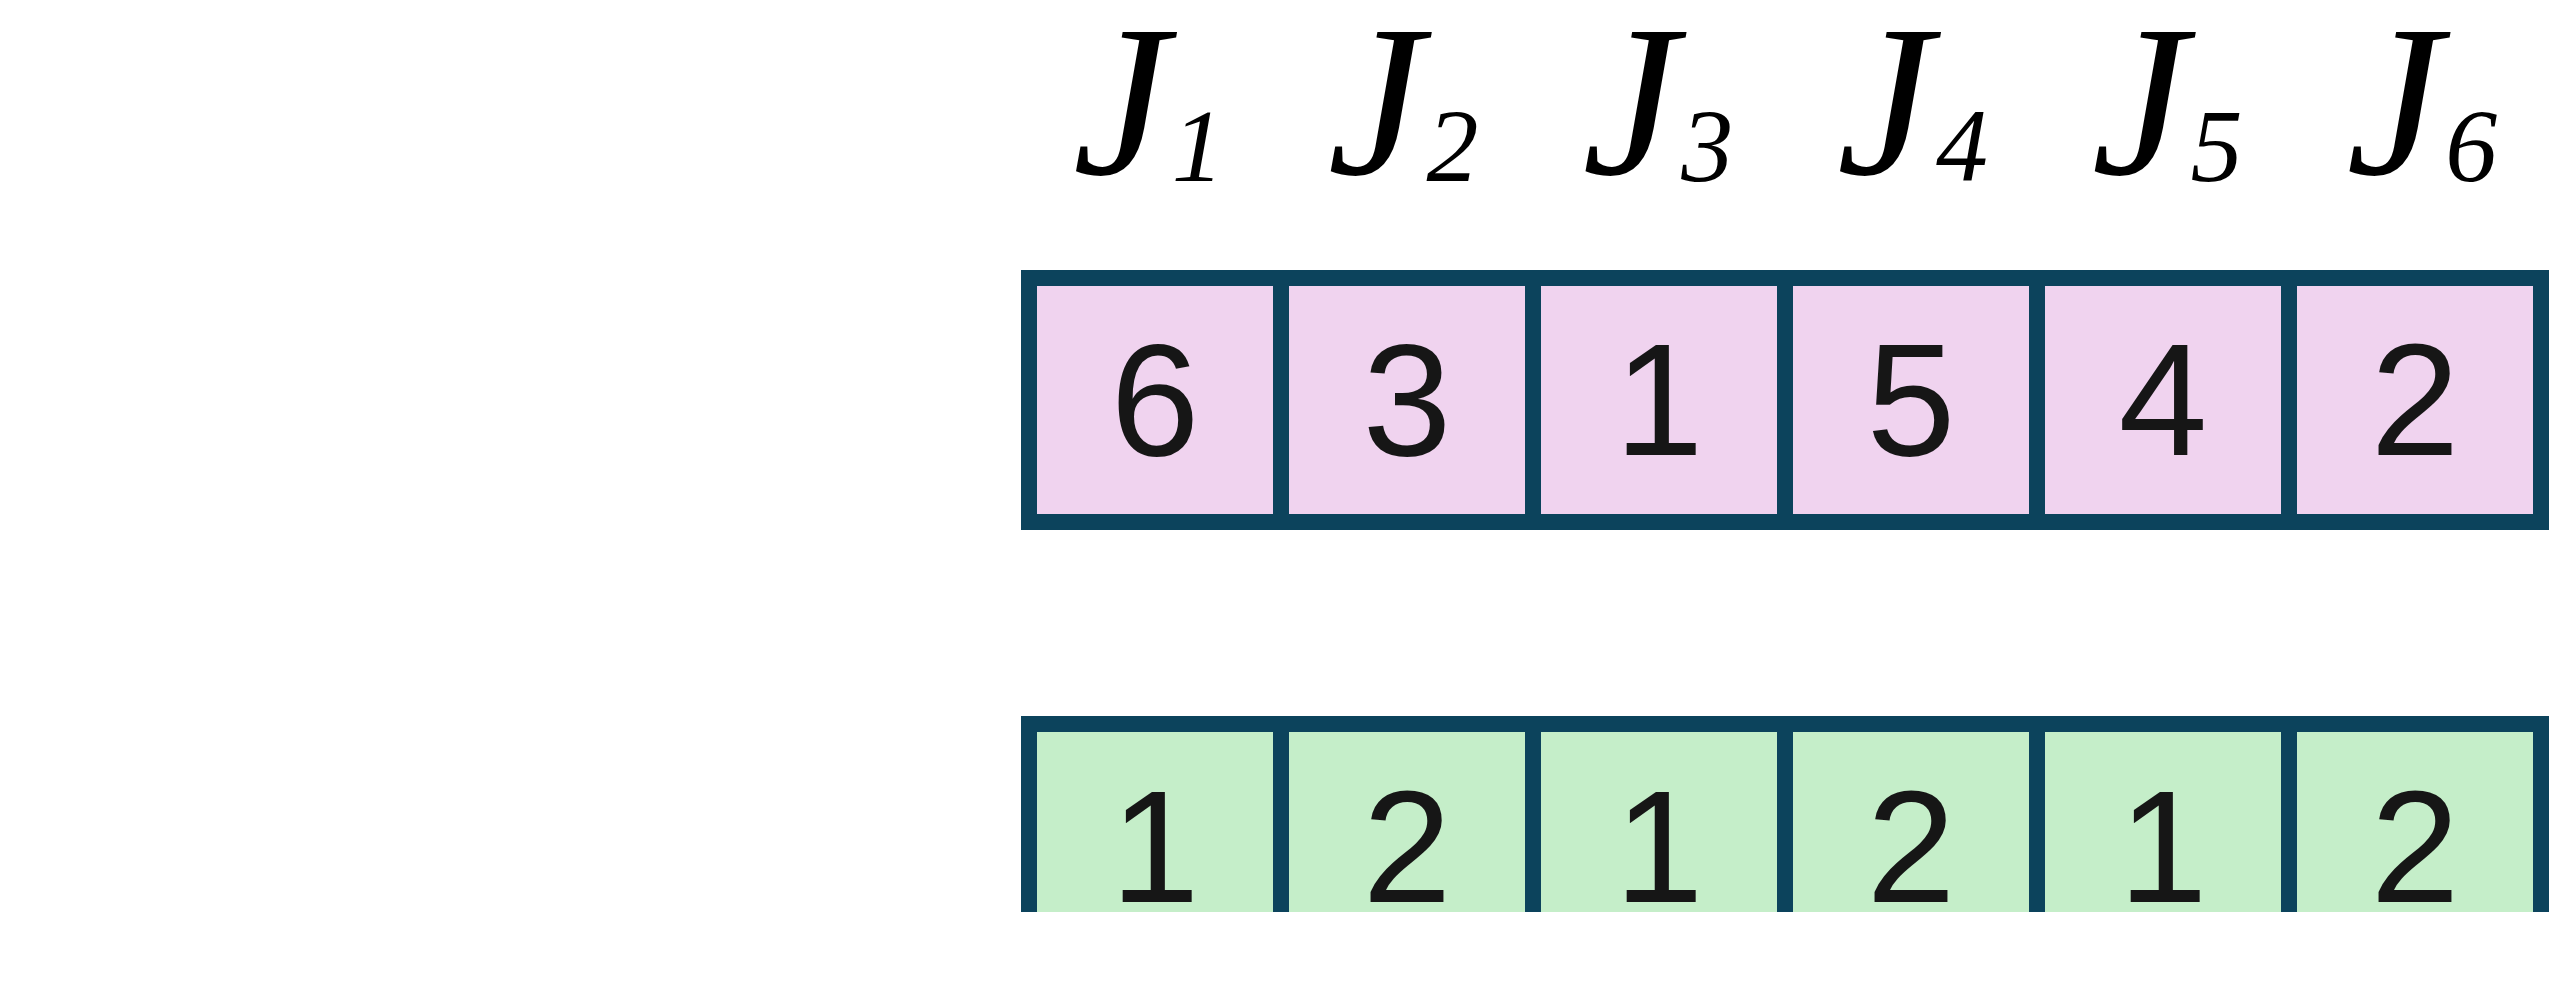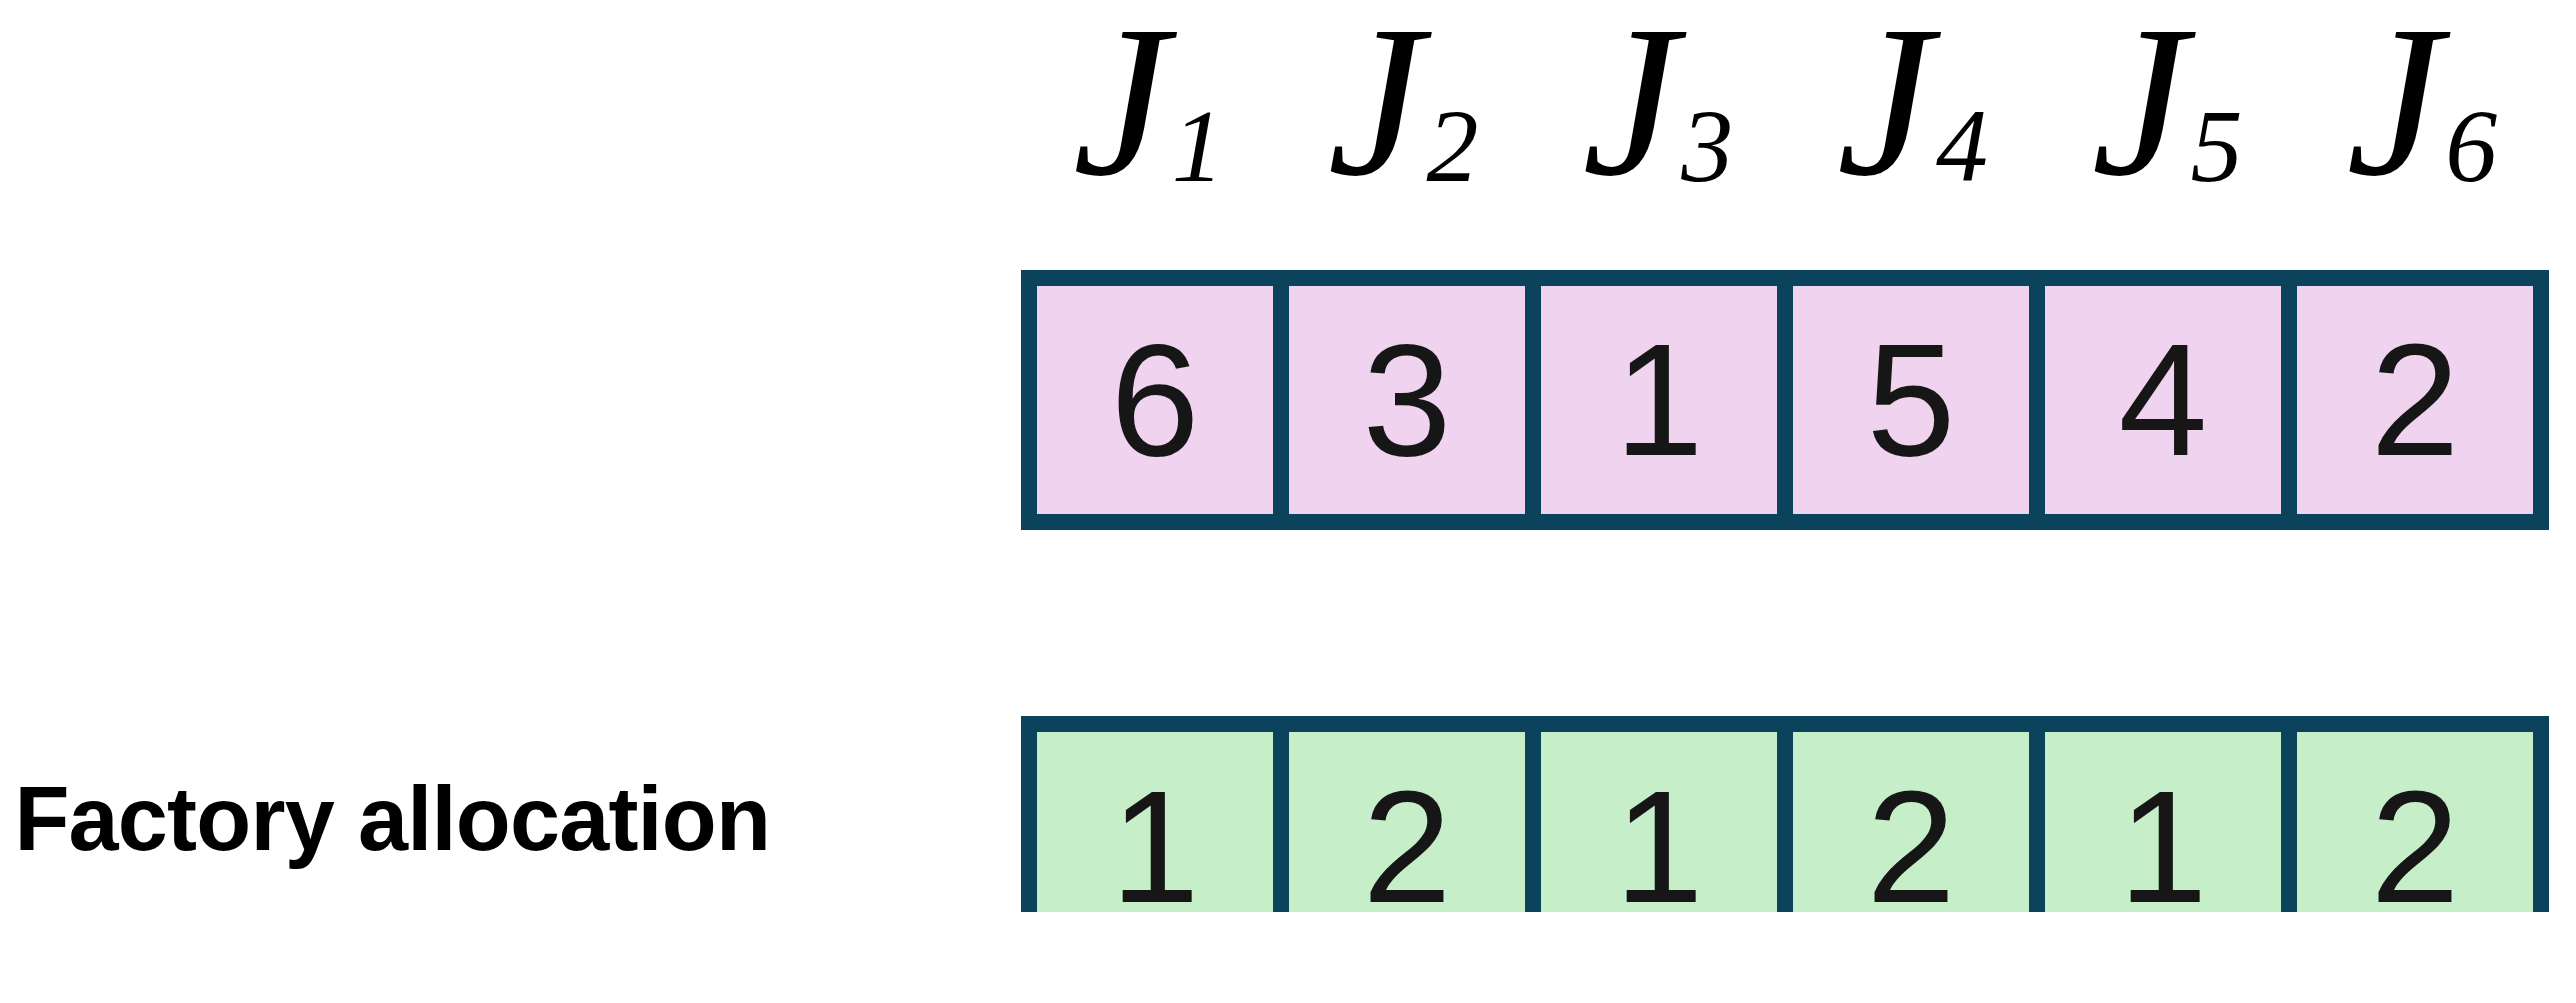--- a/index.html
+++ b/index.html
@@ -116,21 +116,20 @@
 
   <div class="grid-row pink-row">
     <div class="cell">6</div>
     <div class="cell">3</div>
     <div class="cell">1</div>
     <div class="cell">5</div>
     <div class="cell">4</div>
     <div class="cell">2</div>
   </div>
 
-  <div class="row-label label-factory">Factory allocation</div>
   <div class="grid-row green-row">
     <div class="cell">1</div>
     <div class="cell">2</div>
     <div class="cell">1</div>
     <div class="cell">2</div>
     <div class="cell">1</div>
     <div class="cell">2</div>
   </div>
 
 </div>

